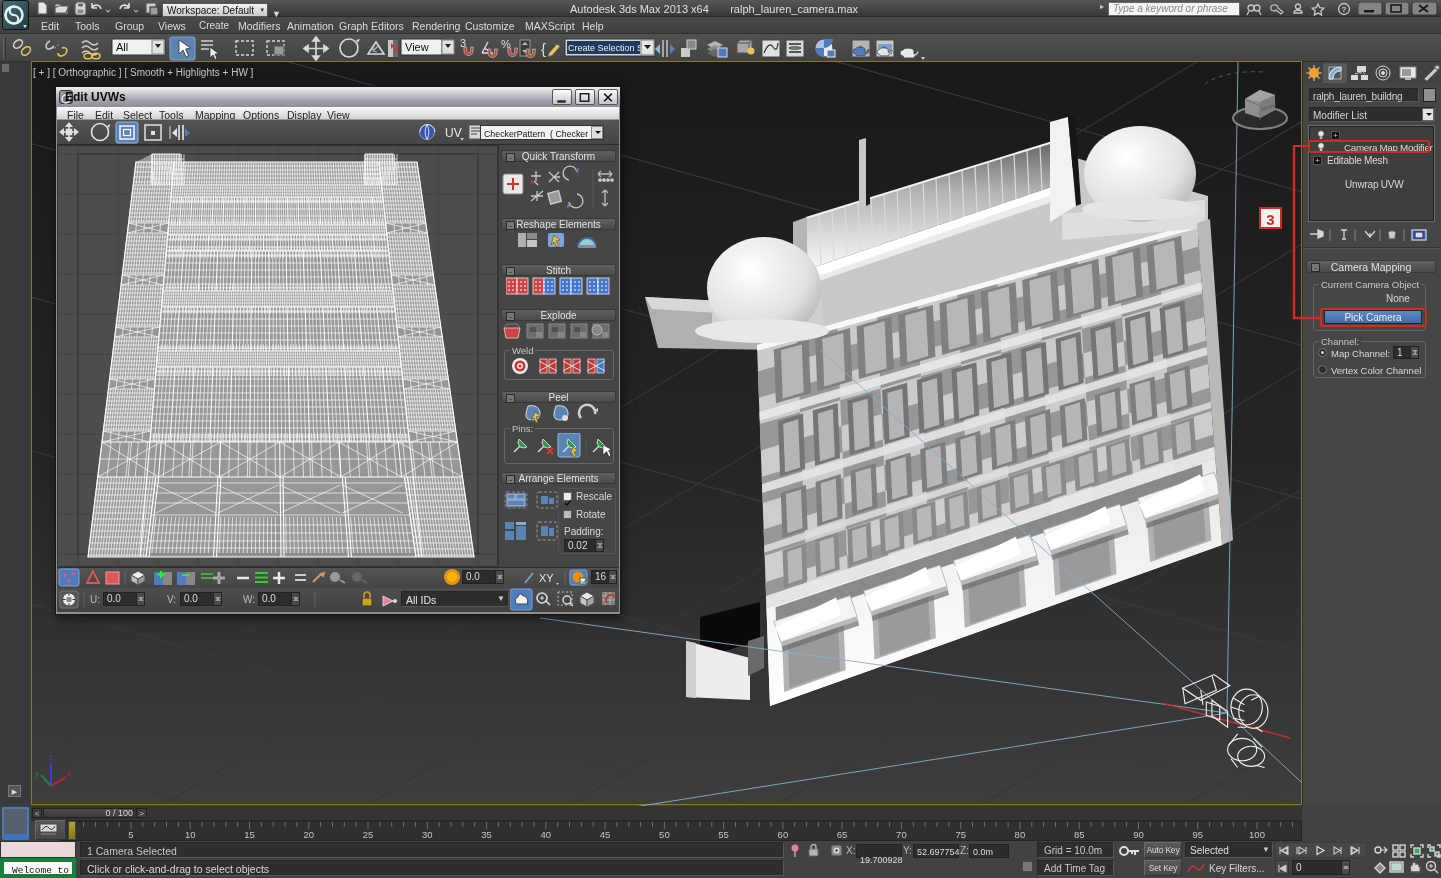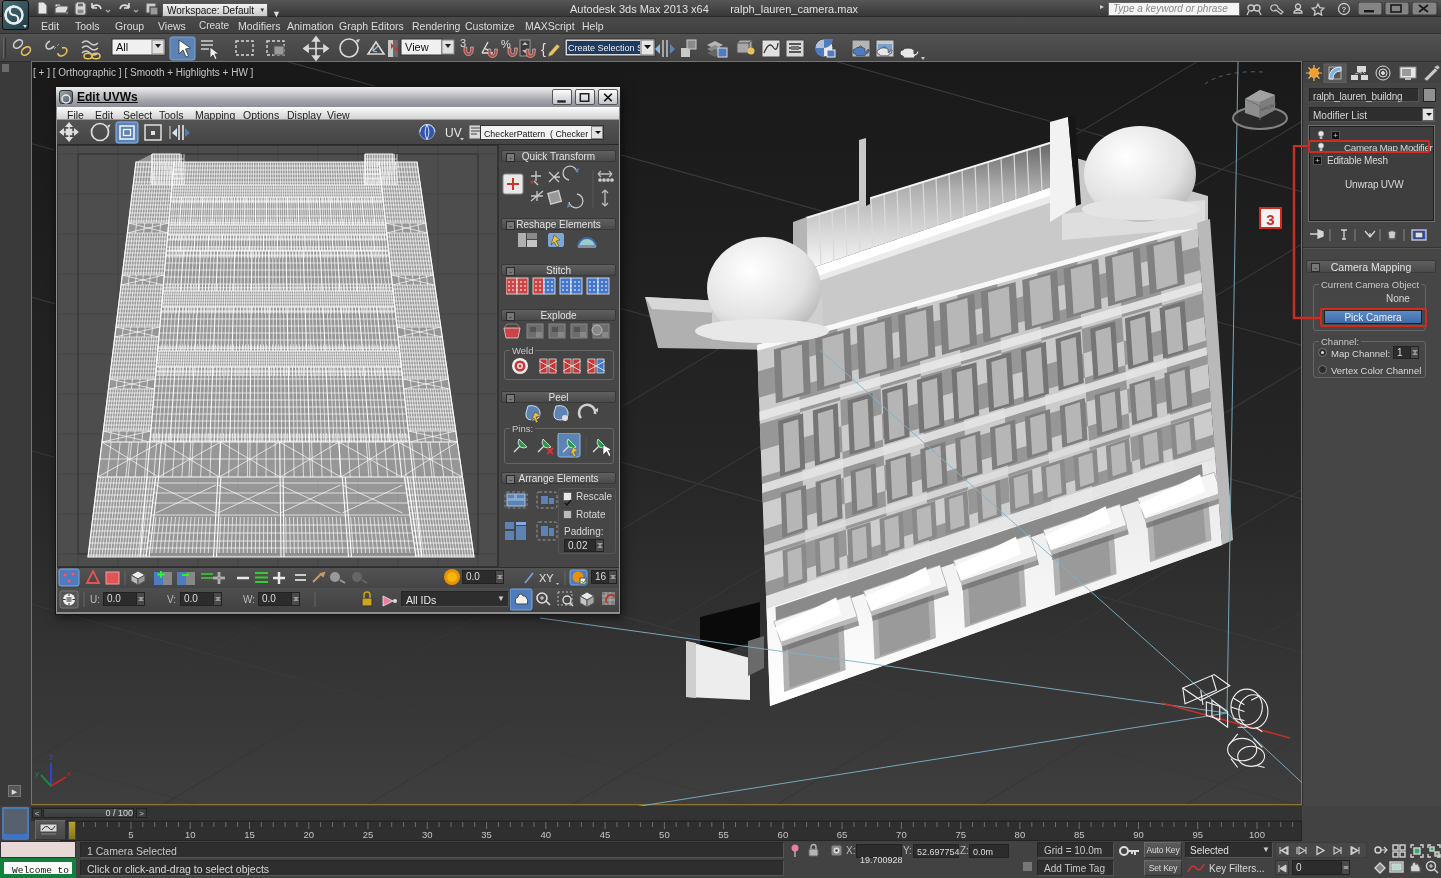--- a/index.html
+++ b/index.html
@@ -648,21 +648,21 @@
       </g>
       <g transform="translate(4,18)">
         <path d="M1 8 l5 -5 5 5 -5 5 z" fill="#888"></path>
       </g>
     </svg>
 <div class="abs" style="left:55px;top:86px;width:566px;height:529px;background:#474747;border:1px solid #161616;outline:2px solid #8e8e8e;outline-offset:-3px;box-shadow:2px 3px 10px rgba(0,0,0,0.55);"></div>
 <div class="abs" style="left:56px;top:87px;width:564px;height:20px;background:linear-gradient(#efefef,#9fa2a8 70%,#8b8e94);"></div>
 <div class="abs" style="left:59px;top:90px;width:14px;height:14px;background:linear-gradient(135deg,#9aa,#556);border-radius:3px;border:1px solid #333;"><svg width="12" height="12" viewBox="0 0 12 12">
         <circle cx="6" cy="6" r="4" fill="none" stroke="#eee" stroke-width="1.4"></circle>
       </svg></div>
-<div class="abs" style="left:77px;top:90px;color:#0a0a0a;font-size:12px;font-weight:bold;text-decoration:underline;">Edit UVWs</div>
+<div class="abs" style="left:65px;top:90px;color:#0a0a0a;font-size:12px;font-weight:bold;">Edit UVWs</div>
 <div class="abs" style="left:552px;top:89px;width:20px;height:16px;background:linear-gradient(#fdfdfd,#c2c6cc);border:1px solid #555;border-radius:2px;"><svg width="18" height="15" viewBox="0 0 18 16">
         <rect x="4" y="11" width="9" height="2.5" fill="#222"></rect>
       </svg></div>
 <div class="abs" style="left:575px;top:89px;width:20px;height:16px;background:linear-gradient(#fdfdfd,#c2c6cc);border:1px solid #555;border-radius:2px;"><svg width="18" height="15" viewBox="0 0 18 16">
         <rect x="4" y="4" width="9" height="8" fill="none" stroke="#222" stroke-width="1.6"></rect>
       </svg></div>
 <div class="abs" style="left:598px;top:89px;width:20px;height:16px;background:linear-gradient(#fdfdfd,#c2c6cc);border:1px solid #555;border-radius:2px;"><svg width="18" height="15" viewBox="0 0 18 16">
         <path d="M5 4 l8 8 M13 4 l-8 8" stroke="#111" stroke-width="1.8"></path>
       </svg></div>
 <div class="abs" style="left:57px;top:107px;width:562px;height:13px;background:linear-gradient(#fcfcfc,#d2d2d2);border-bottom:1px solid #999;"></div>

